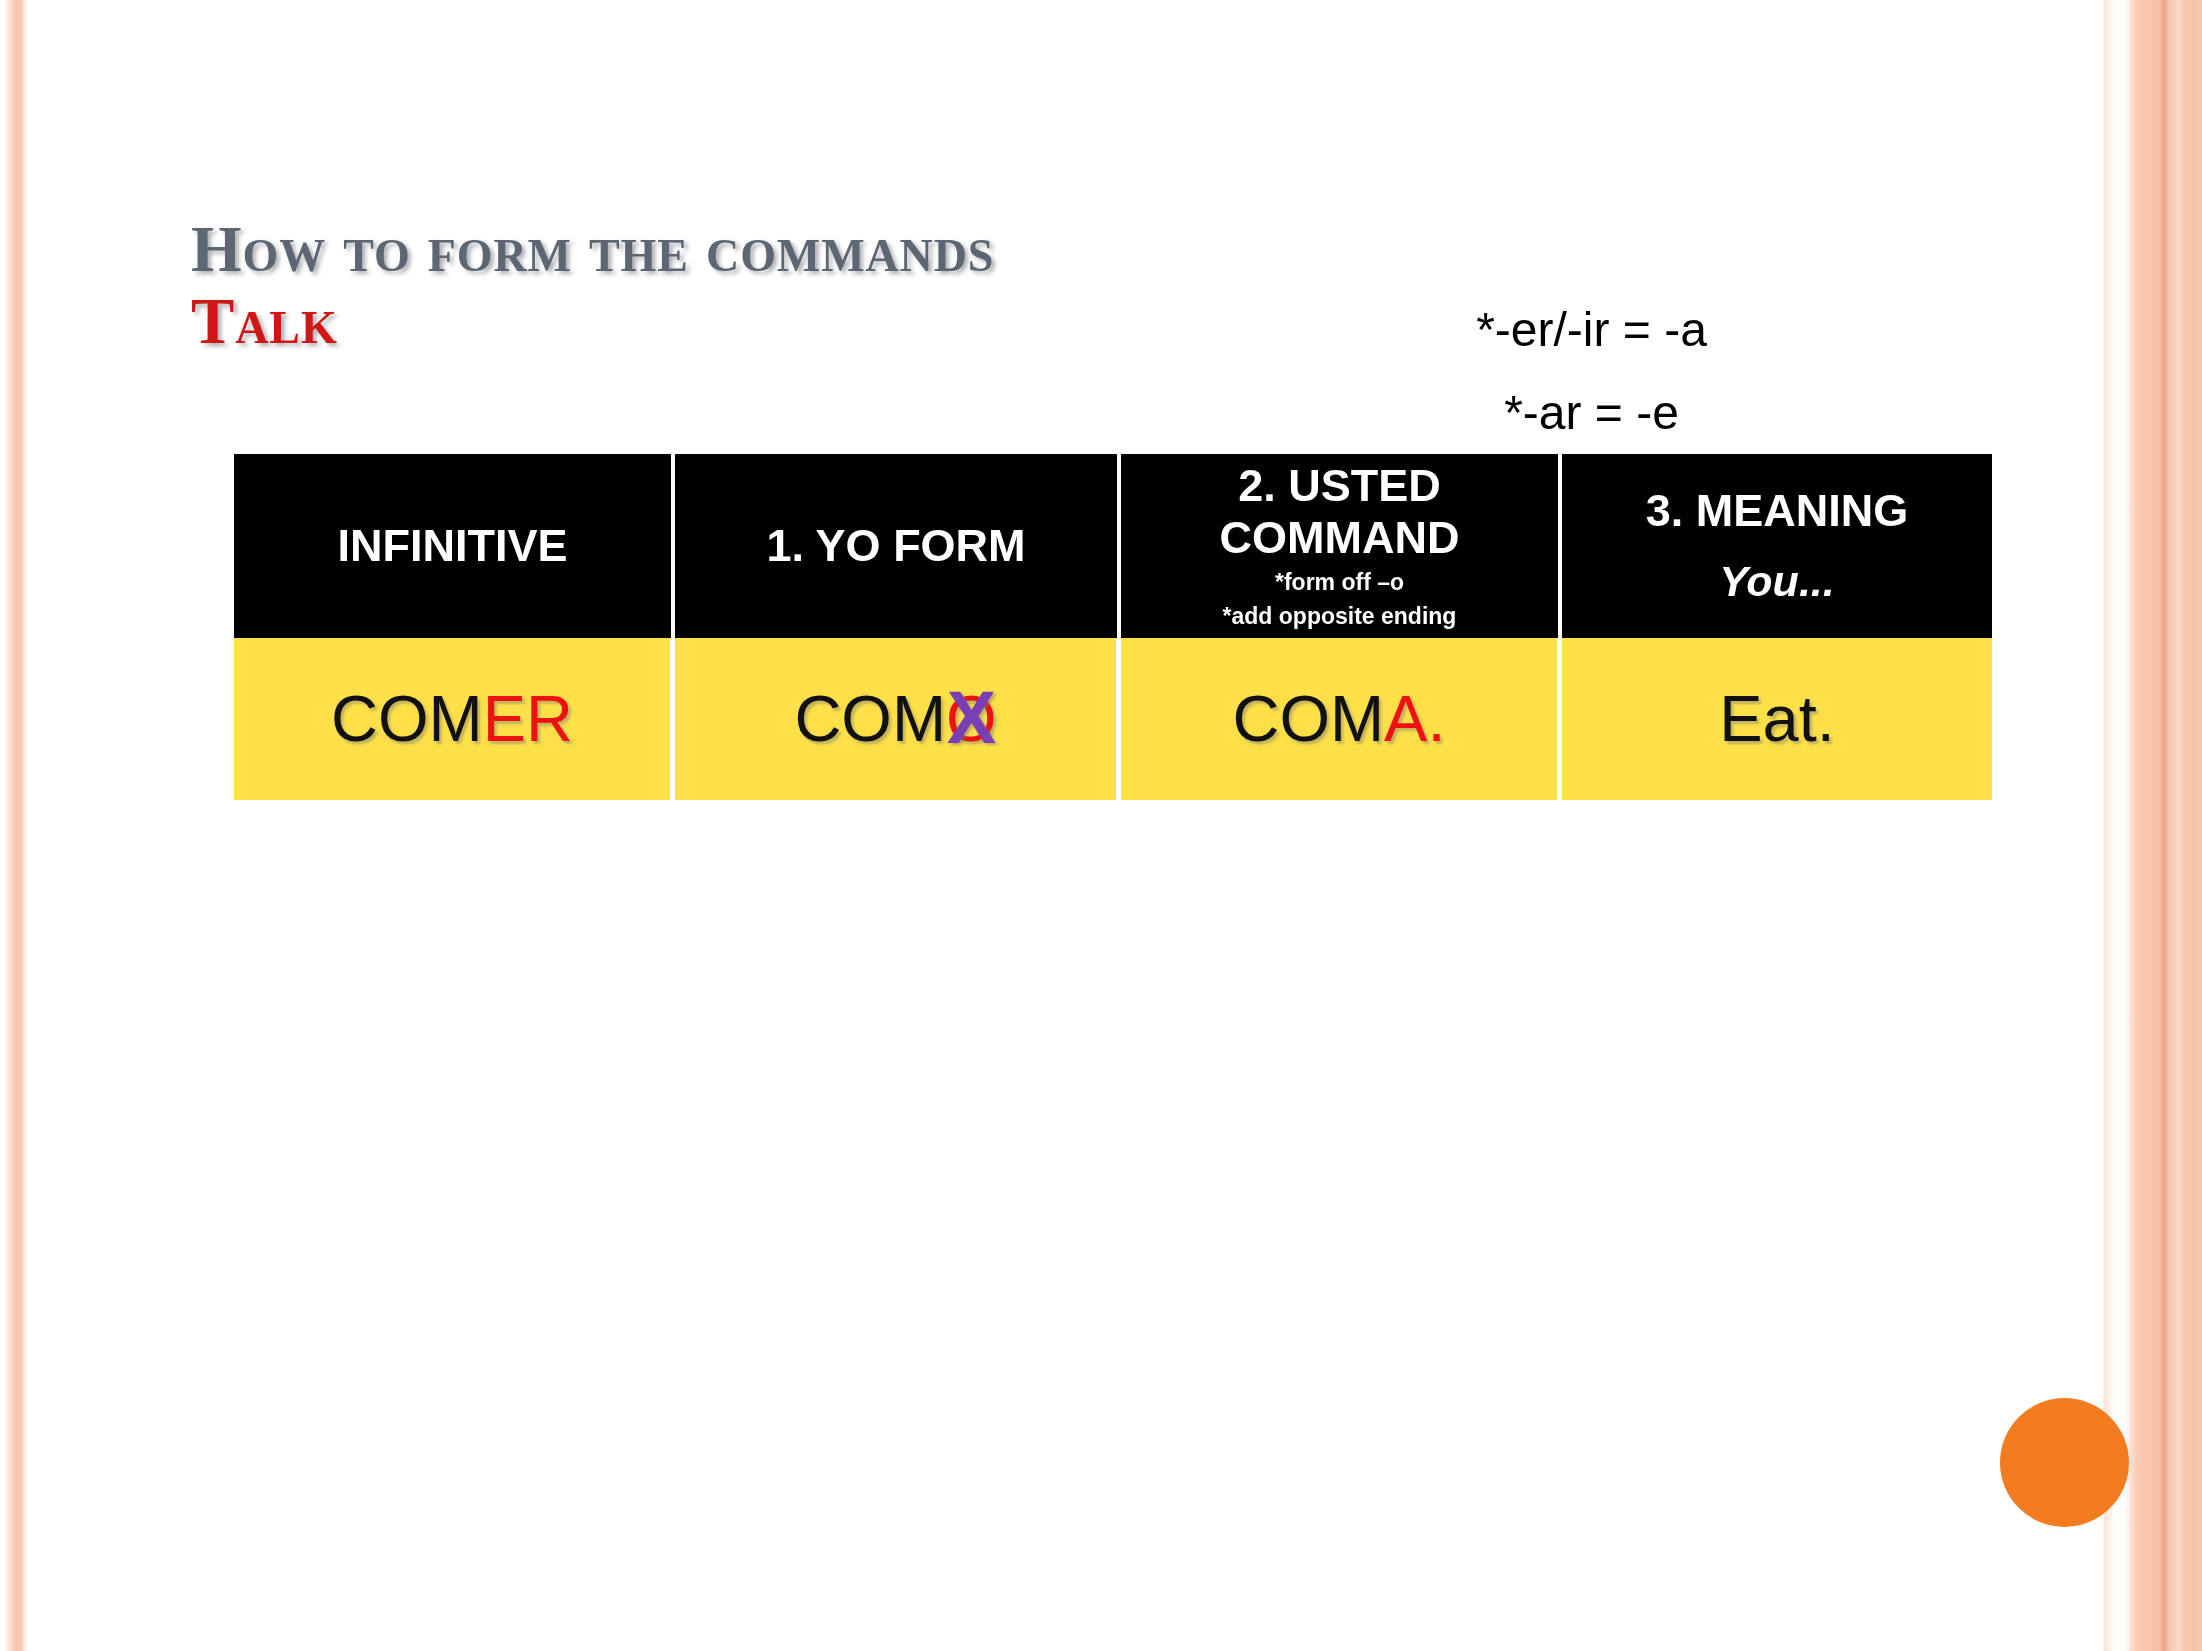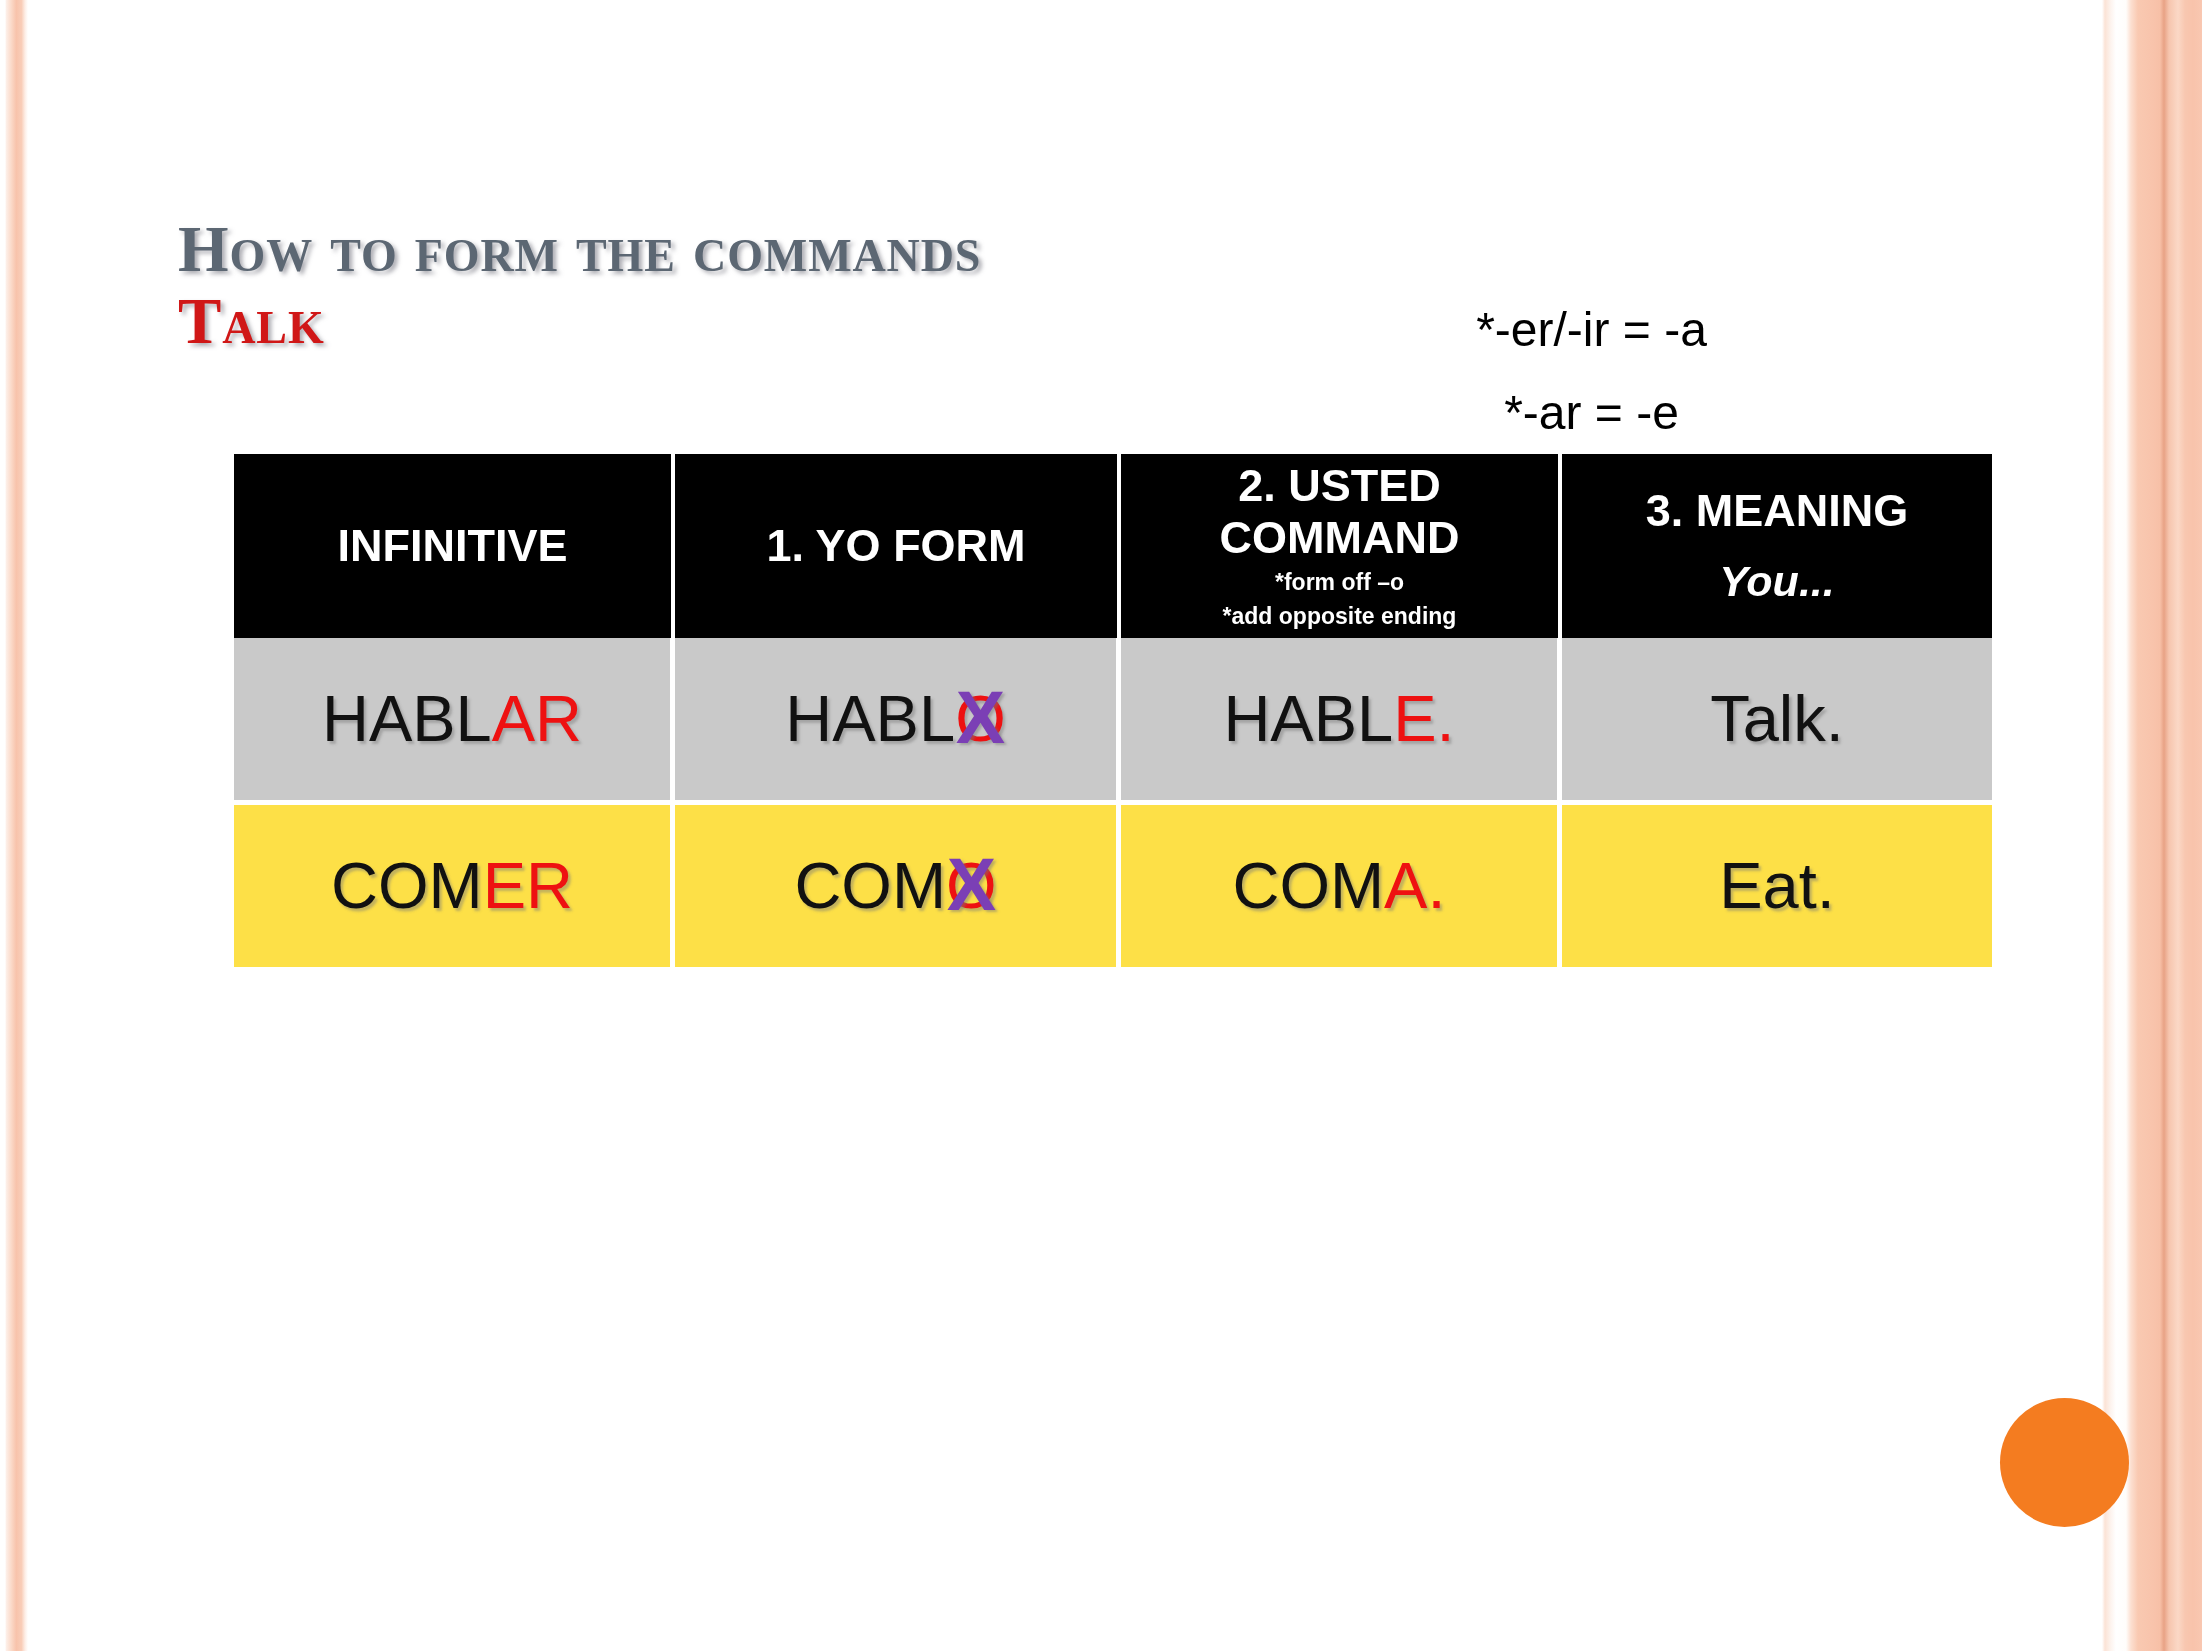--- a/index.html
+++ b/index.html
@@ -46,21 +46,21 @@
     position: absolute;
     left: 2000px; top: 1398px;
     width: 129px; height: 129px;
     border-radius: 50%;
     background: #f47c20;
   }
 
   
   #title-block {
     position: absolute;
-    left: 178px; top: 213px;
+    left: 191px; top: 213px;
     width: 1394px;
   }
   .title-line {
     font-family: "Liberation Serif", serif;
     font-weight: bold;
     font-size: 65px;
     line-height: 72px;
     font-variant: small-caps;
     letter-spacing: 0.9px;
     text-shadow: 3.4px 3.4px 4.3px rgba(110,110,120,0.55);
@@ -209,34 +209,20 @@
         <span class="th-sub">*add opposite ending</span>
       </th>
       <th>
         <span class="th-main">3. MEANING</span>
         <span class="th-sub-italic">You...</span>
       </th>
     </tr>
   </thead>
   <tbody>
 
-    <tr class="row-shade-a">
-      <td>
-        <span class="cell-text">HABL</span><span class="cell-text red">AR</span>
-      </td>
-      <td>
-        <span class="cell-text">HABL</span><span class="struck"><span>O</span><span class="xmark">X</span></span>
-      </td>
-      <td>
-        <span class="cell-text">HABL</span><span class="cell-text red">E.</span>
-      </td>
-      <td>
-        <span class="cell-text">Talk.</span>
-      </td>
-    </tr>
 
     <tr class="row-shade-b">
       <td>
         <span class="cell-text">COM</span><span class="cell-text red">ER</span>
       </td>
       <td>
         <span class="cell-text">COM</span><span class="struck"><span>O</span><span class="xmark">X</span></span>
       </td>
       <td>
         <span class="cell-text">COM</span><span class="cell-text red">A.</span>

